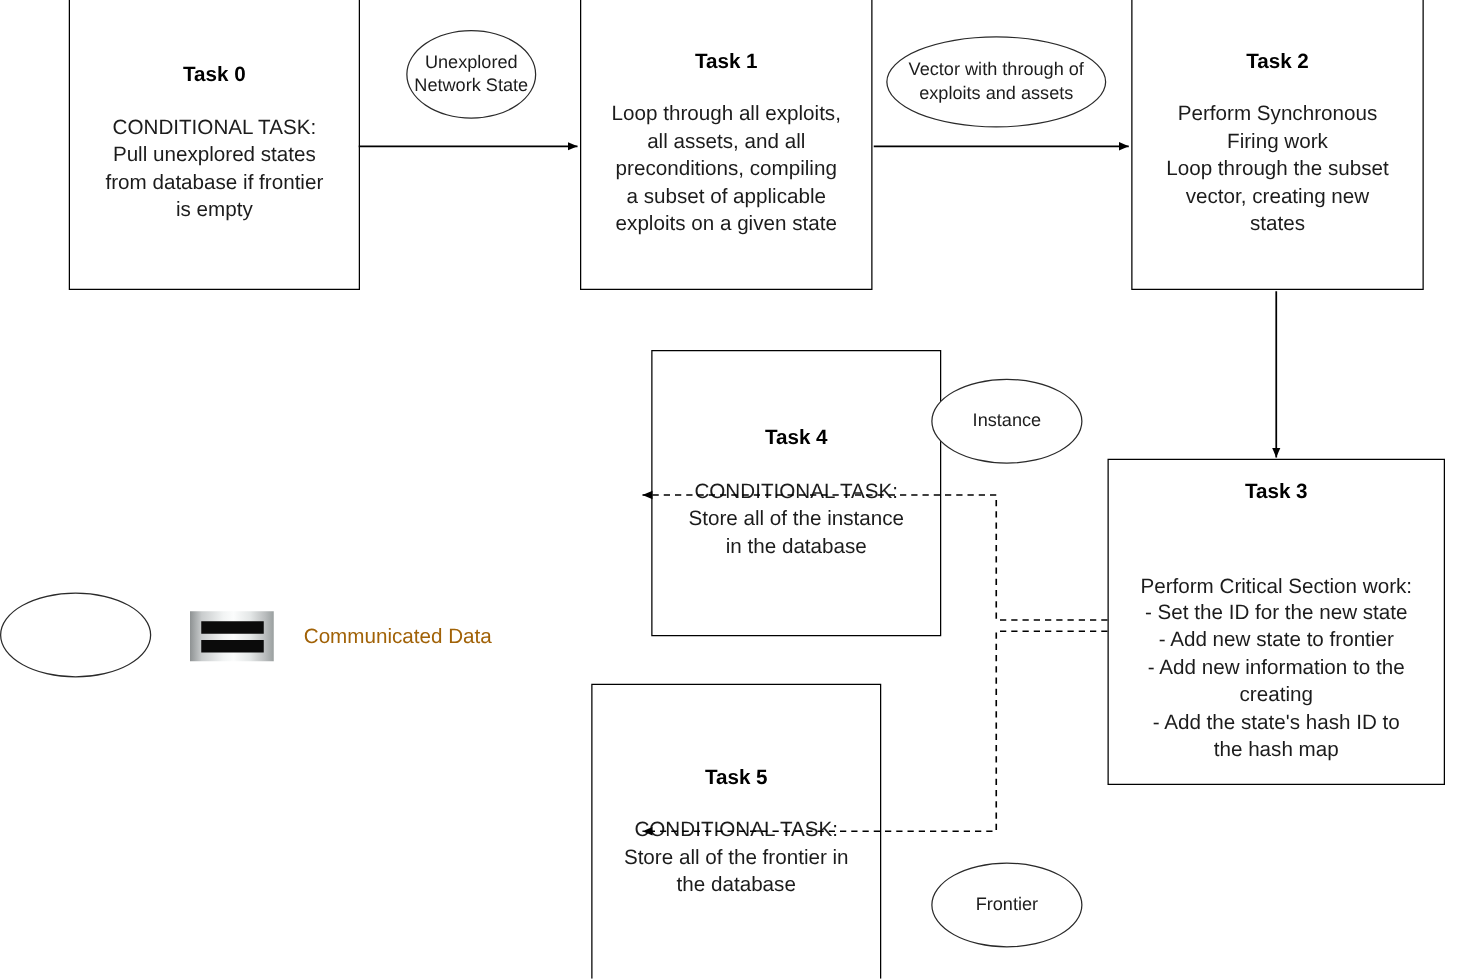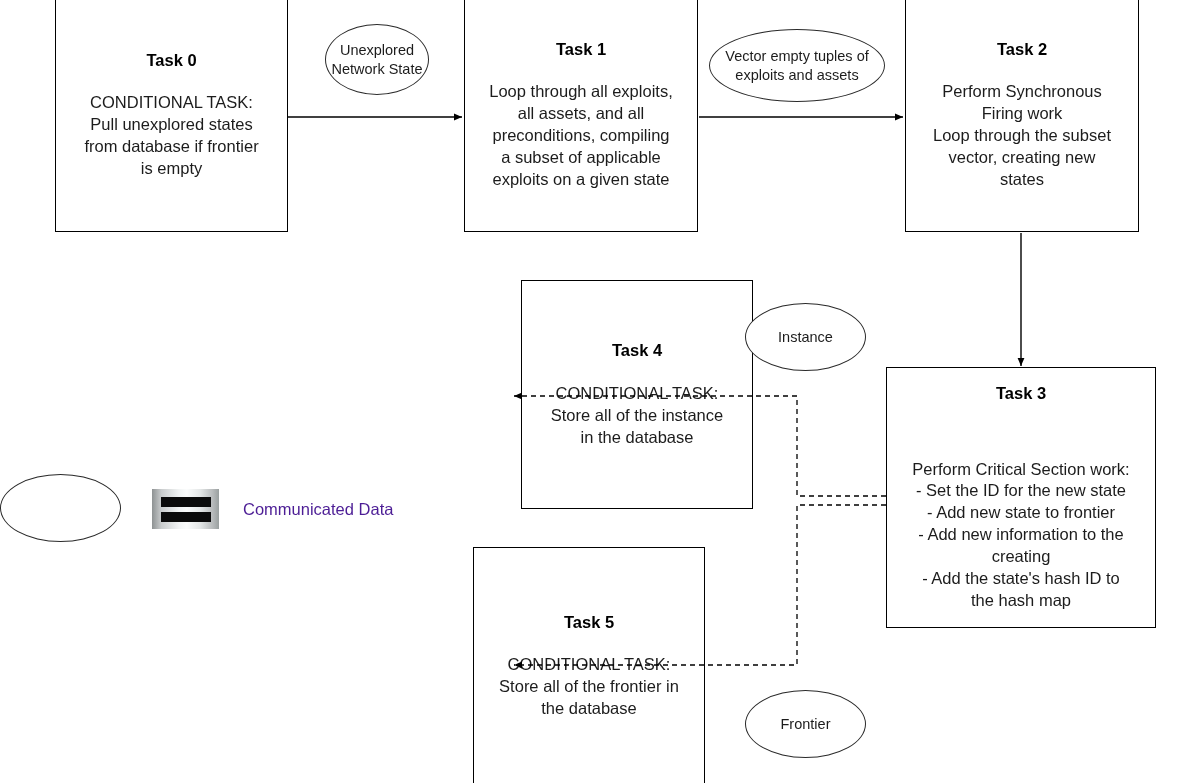--- a/index.html
+++ b/index.html
@@ -107,21 +107,21 @@
   .equals-bar {
     width: 50px;
     height: 10px;
     background: #0b0b0b;
   }
   #legend-label {
     position: absolute;
     left: 243px;
     top: 500px;
     font-size: 16.5px;
-    color: #4c1d95;
+    color: #a16207;
     white-space: nowrap;
   }
 </style>
 </head>
 <body>
 
 <div id="canvas">
 
   <svg id="wires" viewBox="0 0 1177 783" xmlns="http://www.w3.org/2000/svg">
     <defs>
@@ -188,21 +188,21 @@
   <div class="node-box" style="left:473px; top:547px; width:232px; height:238px;">
     <div class="node-title">Task 5</div>
     <div class="node-body">CONDITIONAL TASK:
 Store all of the frontier in
 the database</div>
   </div>
 
   <div class="ellipse" style="left:325px; top:24px; width:104px; height:71px;">Unexplored
 Network State</div>
 
-  <div class="ellipse" style="left:709px; top:29px; width:176px; height:73px;">Vector empty tuples of
+  <div class="ellipse" style="left:709px; top:29px; width:176px; height:73px;">Vector with through of
 exploits and assets</div>
 
 
   <div class="ellipse" style="left:745px; top:303px; width:121px; height:68px;">Instance</div>
 
   <div class="ellipse" style="left:745px; top:690px; width:121px; height:68px;">Frontier</div>
 
   <div id="legend-ellipse"></div>
 
   <div id="legend-equals">

